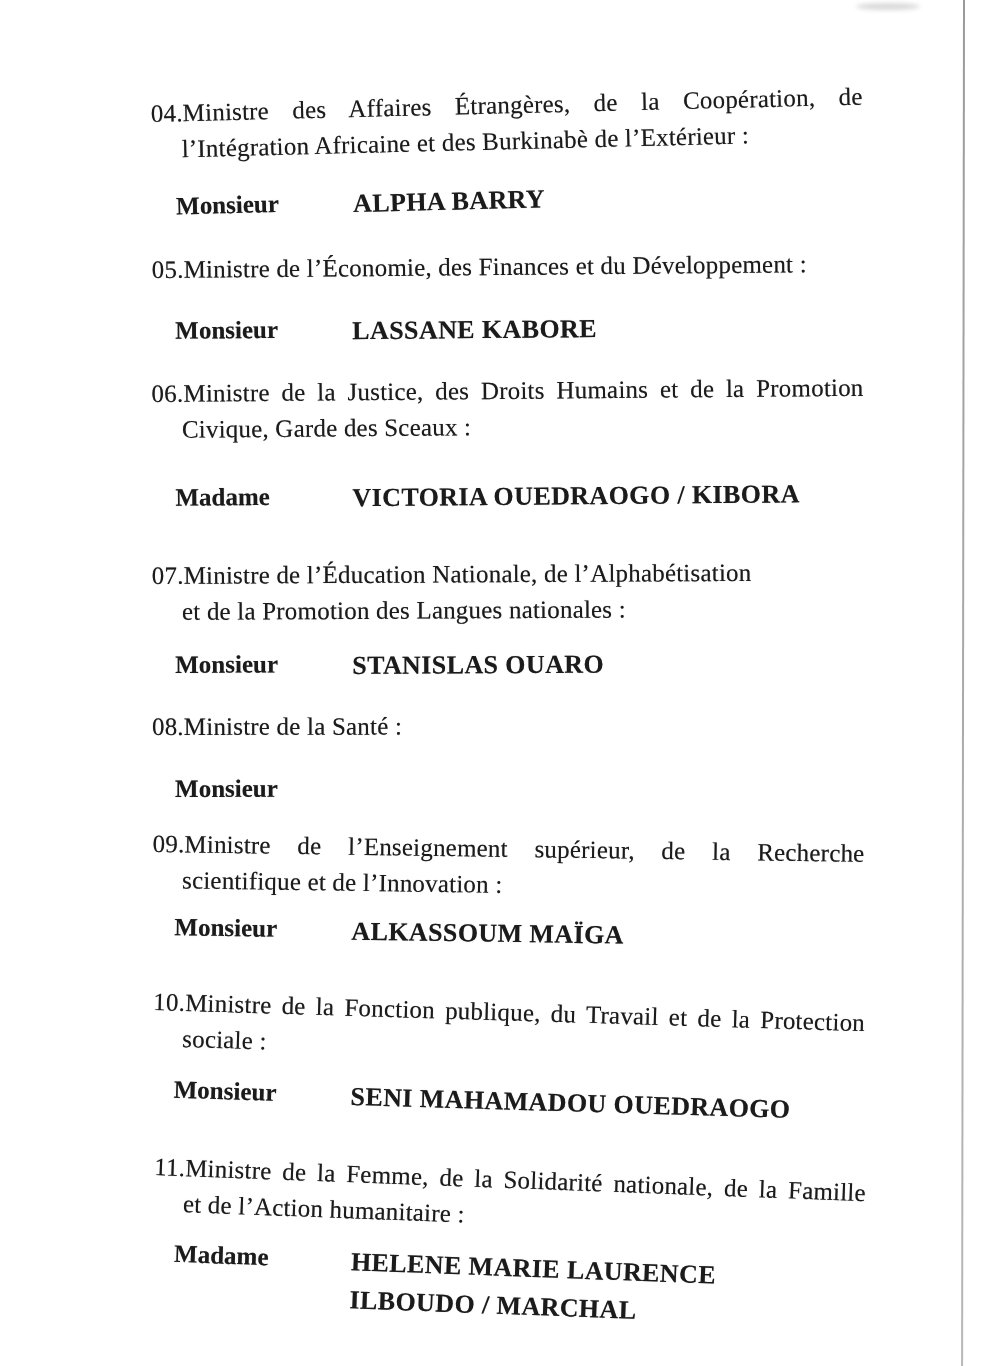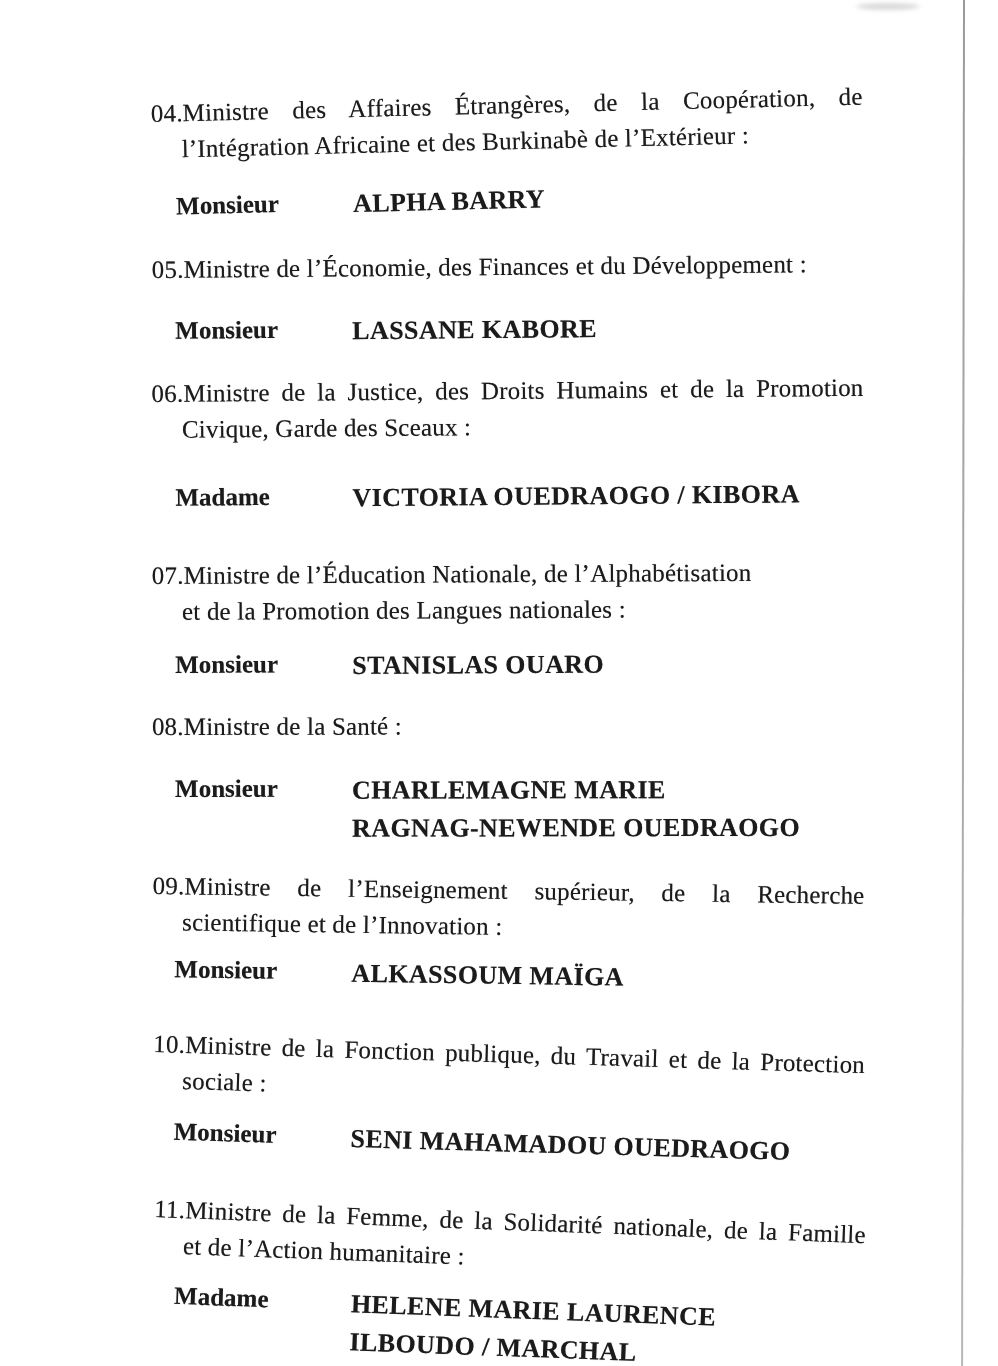--- a/index.html
+++ b/index.html
@@ -155,24 +155,20 @@
         </span>
       </div>
     </section>
 
     <section class="entry" id="e08">
       <div class="heading">
         <div class="hline">08.Ministre de la Santé :</div>
       </div>
       <div class="holder-row" id="r08">
         <span class="salutation">Monsieur</span>
-        <span class="name">
-          <span class="nline">CHARLEMAGNE MARIE</span>
-          <span class="nline">RAGNAG-NEWENDE OUEDRAOGO</span>
-        </span>
       </div>
     </section>
 
     <section class="entry" id="e09">
       <div class="heading">
         <div class="hline stretch">09.Ministre de l’Enseignement supérieur, de la Recherche</div>
         <div class="hline cont">scientifique et de l’Innovation :</div>
       </div>
       <div class="holder-row" id="r09">
         <span class="salutation">Monsieur</span>

